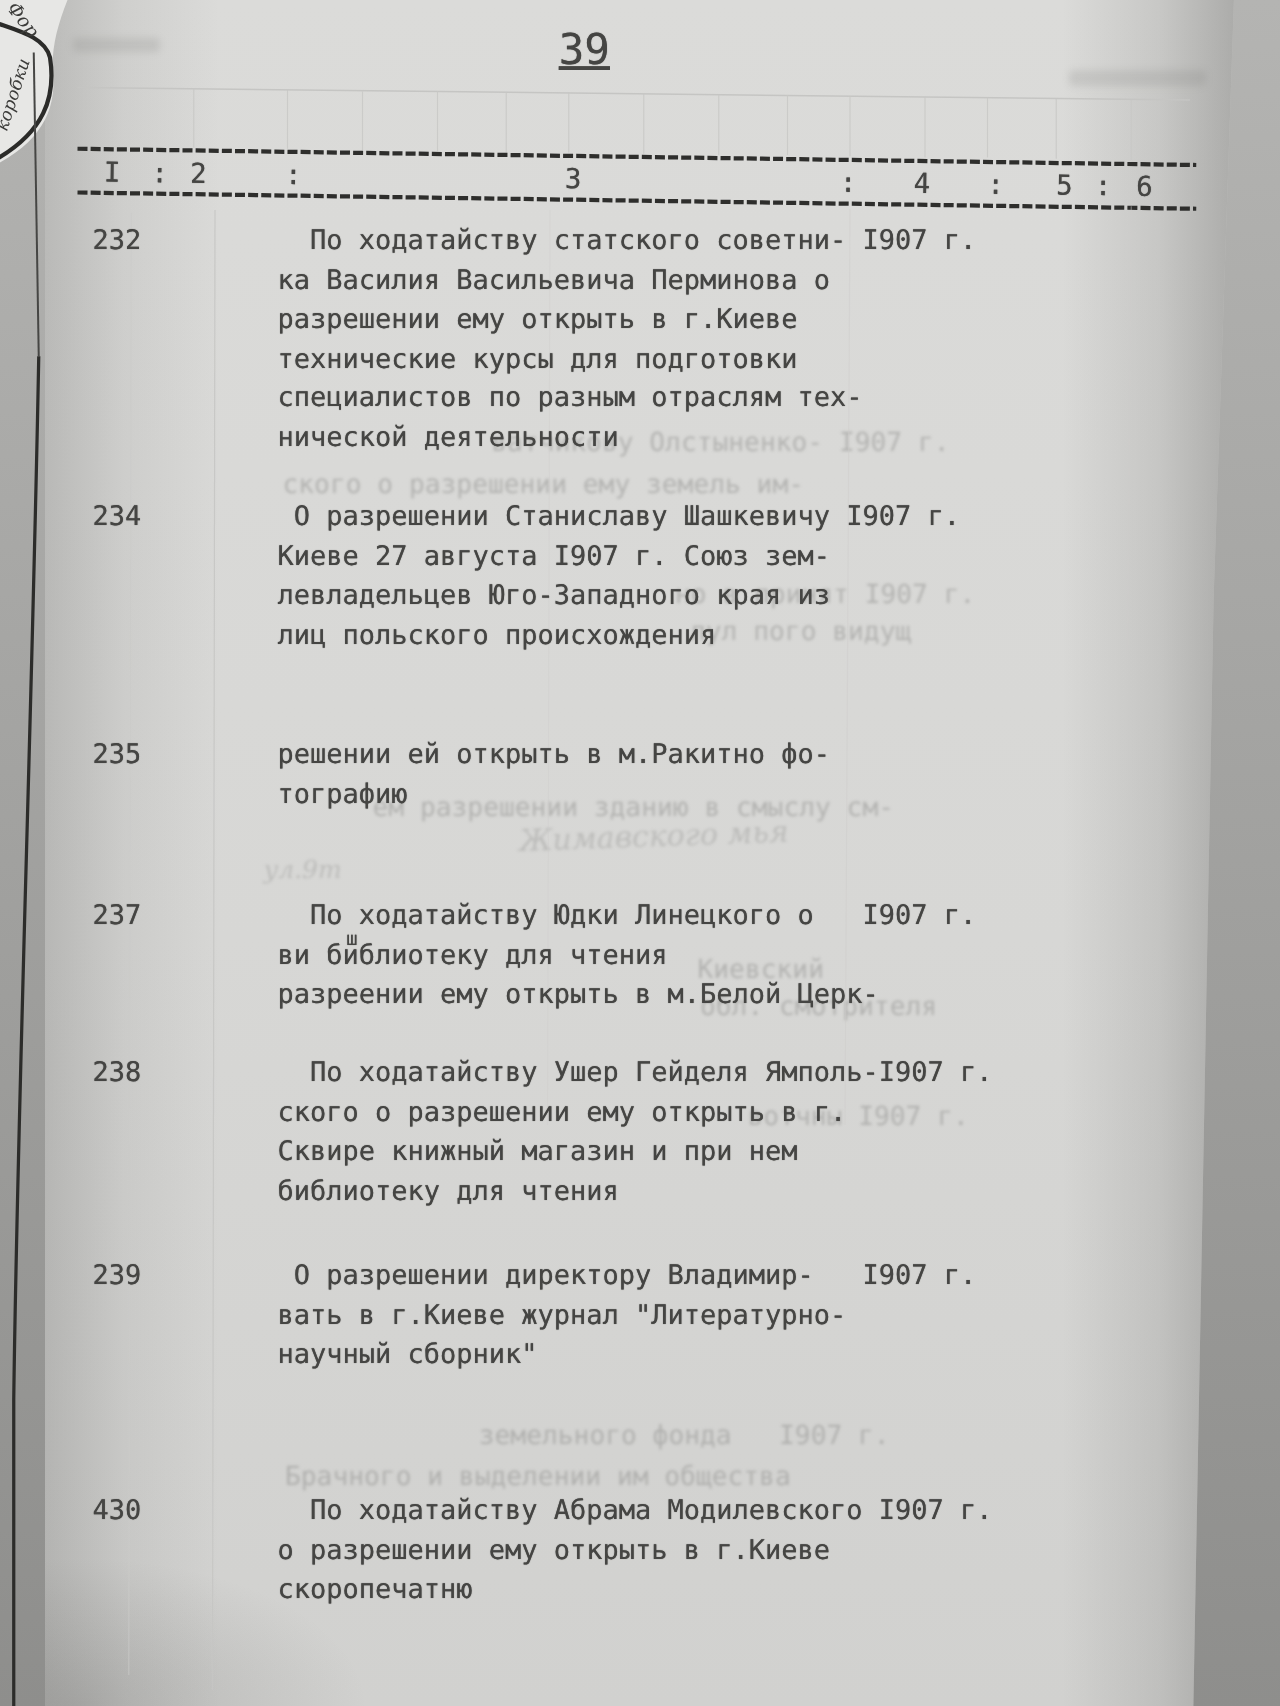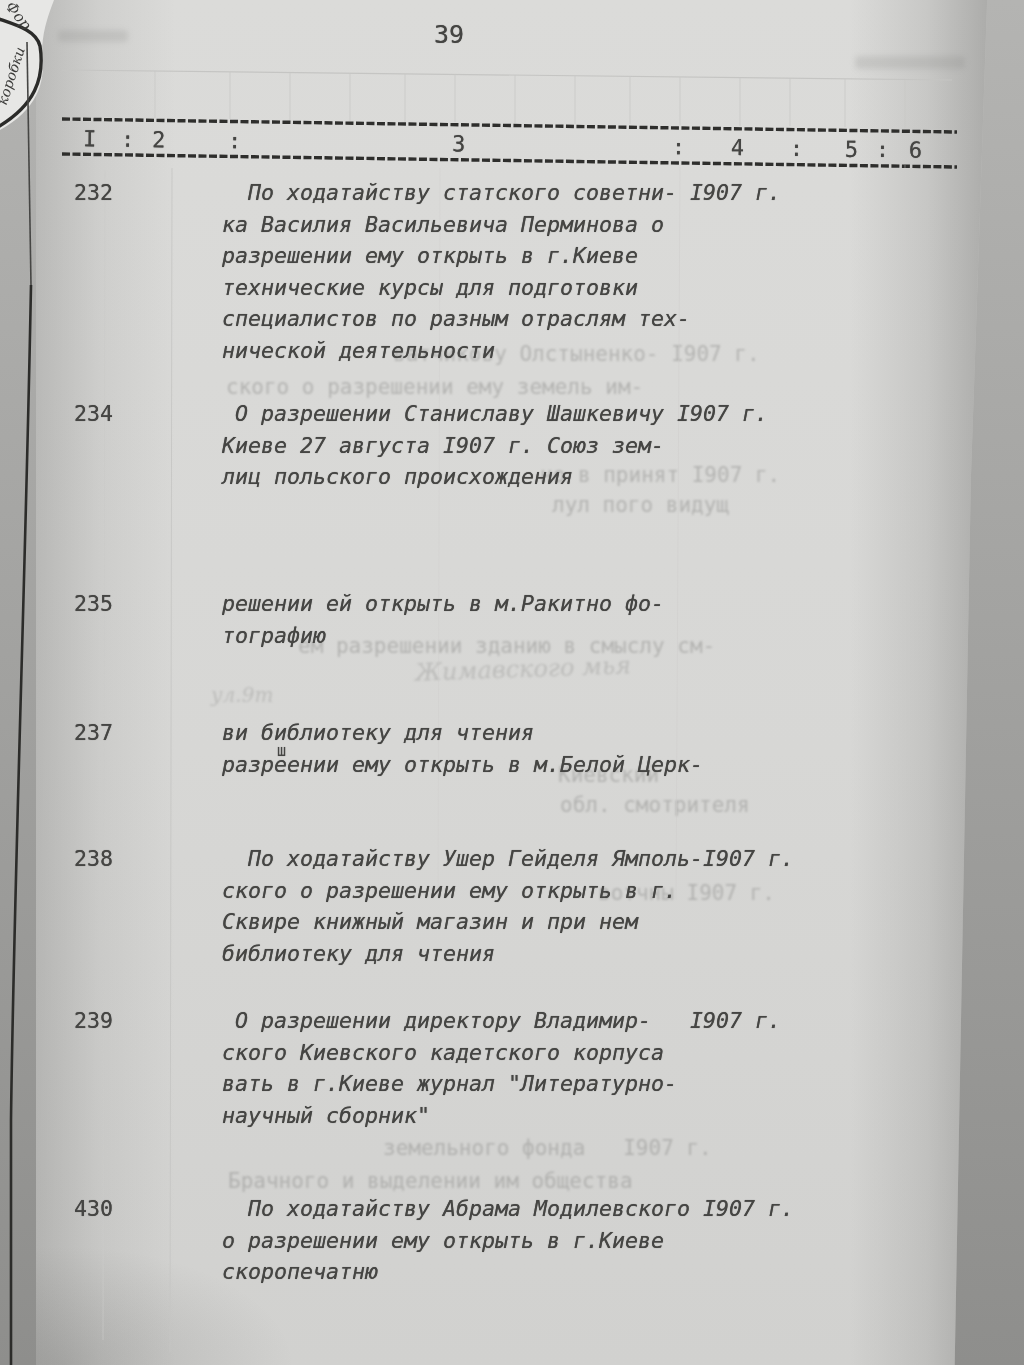--- a/index.html
+++ b/index.html
@@ -23,32 +23,32 @@
     background:linear-gradient(90deg, rgba(70,70,68,.22) 0%, rgba(70,70,68,.08) 45%, rgba(70,70,68,0) 100%);
   }
   .page .corner-vignette{
     position:absolute; left:0; bottom:0; width:260px; height:120px;
     background:radial-gradient(ellipse at 10% 100%, rgba(80,80,78,.22), rgba(80,80,78,0) 70%);
   }
   
   .overlay{position:absolute; left:0; top:0; pointer-events:none;}
   
   .ink{color:#454543; text-shadow:0 0 0.7px rgba(40,40,38,.75);}
-  .page-number{position:absolute; left:434px; top:20px; font-size:25px;}
+  .page-number{position:absolute; left:447px; top:20px; font-size:34px;text-decoration:underline;}
   .header-row{
     position:absolute; left:0; top:123px; width:1010px; height:34px; font-size:22px;
     transform:rotate(0.78deg); transform-origin:62px 50%;
   }
   .header-row span{position:absolute; top:3px;}
   .h-i{left:83px;}  .h-s1{left:121px;} .h-2{left:152px;} .h-s2{left:228px;}
   .h-3{left:452px;} .h-s3{left:672px;} .h-4{left:731px;} .h-s4{left:790px;}
   .h-5{left:845px;} .h-s5{left:876px;} .h-6{left:909px;}
   .entry{position:absolute; left:0; width:1024px;}
   .entry .num{position:absolute; left:74px; top:0; font-size:21.6px; line-height:31.5px;}
-  .entry .lines{position:absolute; left:222px; top:0; width:620px;font-style:italic;}
+  .entry .lines{position:absolute; left:222px; top:0; width:620px;}
   .tline{height:31.5px; line-height:31.5px; font-size:21.6px; white-space:pre;}
   .sup-fix{position:absolute; left:277px; top:742px; font-size:15px;}
   
   .ghost-layer{position:absolute; left:0; top:0; width:1024px; height:1365px; filter:blur(1.3px); opacity:.5;}
   .ghost{position:absolute; font-size:21px; white-space:pre; color:#8f8f8d;}
   .ghost-hand{position:absolute; font-family:"DejaVu Serif", serif; font-style:italic; color:#a2a2a0;}
   .smudge{position:absolute; filter:blur(2.5px); background:rgba(125,125,123,.38); border-radius:4px;}
   
   .card-label{position:absolute; font-family:"DejaVu Serif", serif; font-style:italic; color:#3c3c3a;}
   .card-label-top{left:16px; top:-2px; font-size:15px; transform:rotate(52deg); transform-origin:left top;}
@@ -147,56 +147,57 @@
       <div class="tline">специалистов по разным отраслям тех-</div>
       <div class="tline">нической деятельности</div>
     </div>
   </div>
 
   <div class="ink entry" style="top:398px;">
     <div class="num">234</div>
     <div class="lines">
       <div class="tline"> О разрешении Станиславу Шашкевичу I907 г.</div>
       <div class="tline">Киеве 27 августа I907 г. Союз зем-</div>
+      <div class="tline">левладельцев Юго-Западного края из</div>
       <div class="tline">лиц польского происхождения</div>
     </div>
   </div>
 
   <div class="ink entry" style="top:588px;">
     <div class="num">235</div>
     <div class="lines">
       <div class="tline">решении ей открыть в м.Ракитно фо-</div>
       <div class="tline">тографию</div>
     </div>
   </div>
 
   <div class="ink entry" style="top:717px;">
     <div class="num">237</div>
     <div class="lines">
+      <div class="tline">  По ходатайству Юдки Линецкого о   I907 г.</div>
       <div class="tline">ви библиотеку для чтения</div>
       <div class="tline">разреении ему открыть в м.Белой Церк-</div>
     </div>
   </div>
   <div class="ink sup-fix">ш</div>
 
   <div class="ink entry" style="top:843px;">
     <div class="num">238</div>
     <div class="lines">
       <div class="tline">  По ходатайству Ушер Гейделя Ямполь-I907 г.</div>
       <div class="tline">ского о разрешении ему открыть в г.</div>
       <div class="tline">Сквире книжный магазин и при нем</div>
       <div class="tline">библиотеку для чтения</div>
     </div>
   </div>
 
   <div class="ink entry" style="top:1005px;">
     <div class="num">239</div>
     <div class="lines">
       <div class="tline"> О разрешении директору Владимир-   I907 г.</div>
-      <div class="tline">ского Киевского кадетского корпуса</div>
       <div class="tline">вать в г.Киеве журнал "Литературно-</div>
       <div class="tline">научный сборник"</div>
     </div>
   </div>
 
   <div class="ink entry" style="top:1193px;">
     <div class="num">430</div>
     <div class="lines">
       <div class="tline">  По ходатайству Абрама Модилевского I907 г.</div>
       <div class="tline">о разрешении ему открыть в г.Киеве</div>

